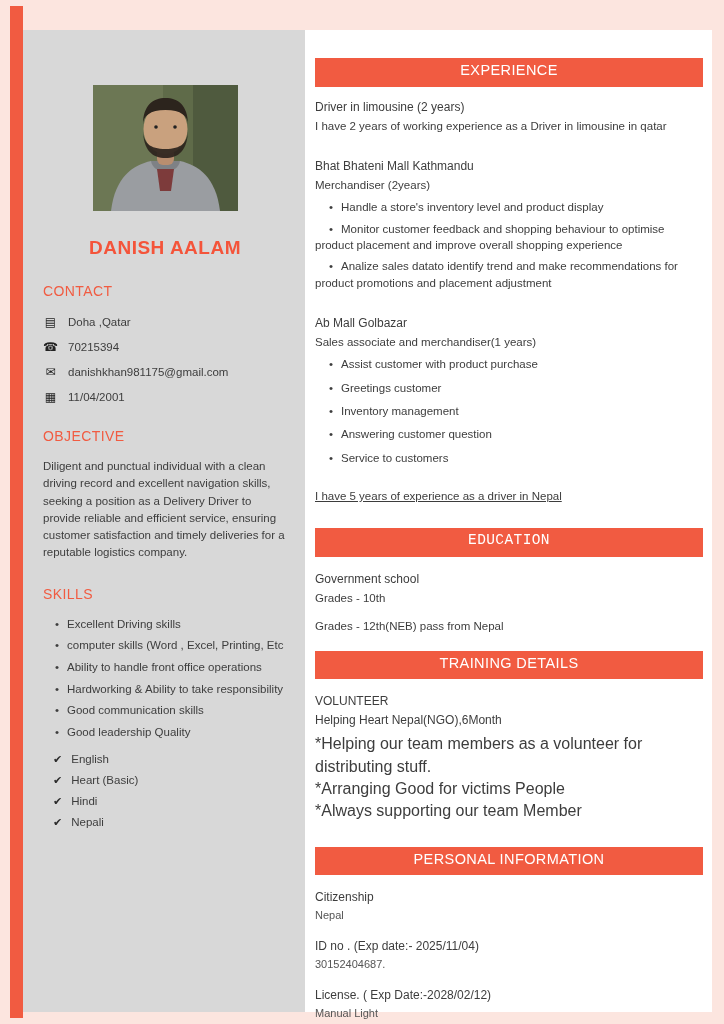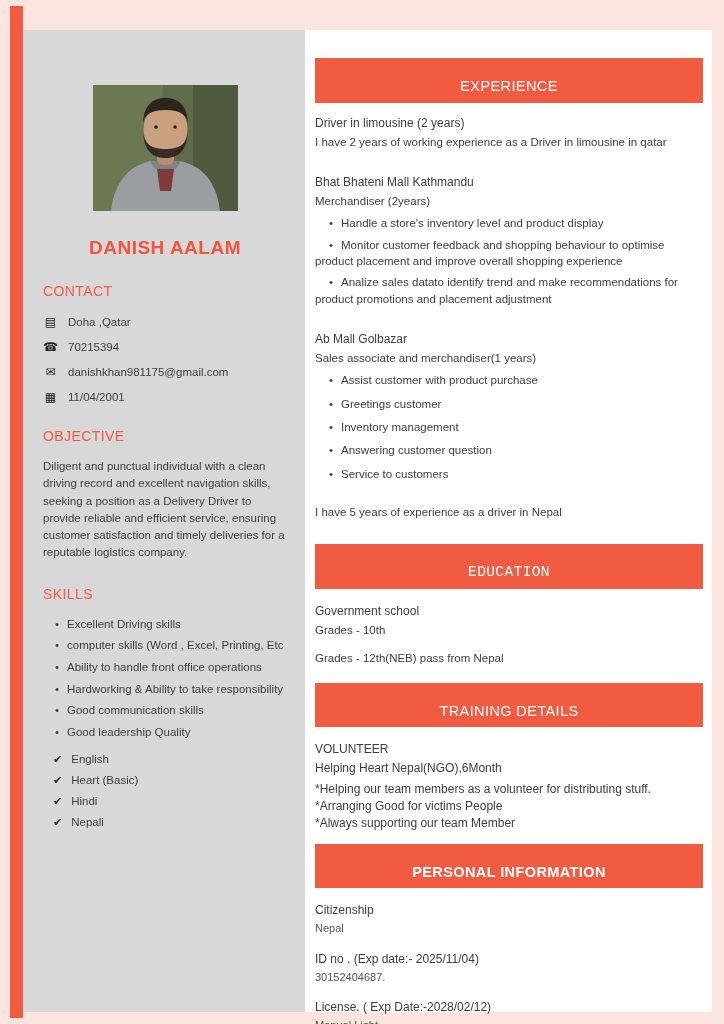--- a/index.html
+++ b/index.html
@@ -20,38 +20,38 @@
   .objective-text { font-size:11.5px; line-height:1.5; margin-top:14px; }
   .skill-list { list-style:none; margin-top:14px; }
   .skill-list li { font-size:11.5px; line-height:1.45; margin-bottom:5px; text-indent:12px; }
   .blt { margin-right:8px; }
   .lang-list { list-style:none; margin-top:12px; }
   .lang-list li { font-size:11.5px; margin-bottom:8px; text-indent:10px; }
   .chk { margin-right:9px; font-size:11px; color:#2b2b2b; }
 
   
   .main { width:407px; background:#ffffff; padding:28px 9px 0 10px; color:#3d3d3d; font-size:11.5px; line-height:1.42; }
-  .banner { background:#f15b41; color:#fff; text-align:center; font-size:14.5px; letter-spacing:.4px; padding:18px 0 6px; }
+  .banner { background:#f15b41; color:#fff; text-align:center; font-size:14.5px; letter-spacing:.4px; padding:2px 0 6px; }
   .banner-edu { margin-top:24px;font-family:Liberation Mono, monospace; }
   .banner-train { margin-top:16px; }
-  .banner-pers { margin-top:12px;font-weight:bold; }
+  .banner-pers { margin-top:24px; }
   .job-title { font-size:12px; margin-top:12px; margin-bottom:2px; }
   .job-desc { margin-bottom:2px; }
   .exp-bullets { list-style:none; margin-top:6px; }
   .exp-bullets li { margin-bottom:5px; text-indent:14px; }
   .exp-bullets.spread li { margin-bottom:7px; }
   .gap-block { margin-top:24px; }
-  .summary-line { margin-top:22px; }
+  .summary-line { margin-top:22px;text-decoration:underline; }
   .edu-school { font-size:12px; margin-top:14px; }
   .edu-line { margin-top:2px; }
   .edu-line.second { margin-top:12px; }
   .b { font-weight:normal; }
   .train-l1 { font-size:12px; margin-top:14px; }
   .train-l2 { font-size:12px; margin-top:2px; margin-bottom:4px; }
-  .train-note { font-size:12px; line-height:1.4; }
+  .train-note { font-size:16px; line-height:1.4; }
   .pi-item { margin-top:14px; }
   .pi-label { font-size:12px; margin-bottom:2px; }
   .pi-value { font-size:11px; color:#555; }
 </style>
 </head>
 <body>
 
 <div class="page">
   <div class="stripe"></div>
   <div class="columns">

